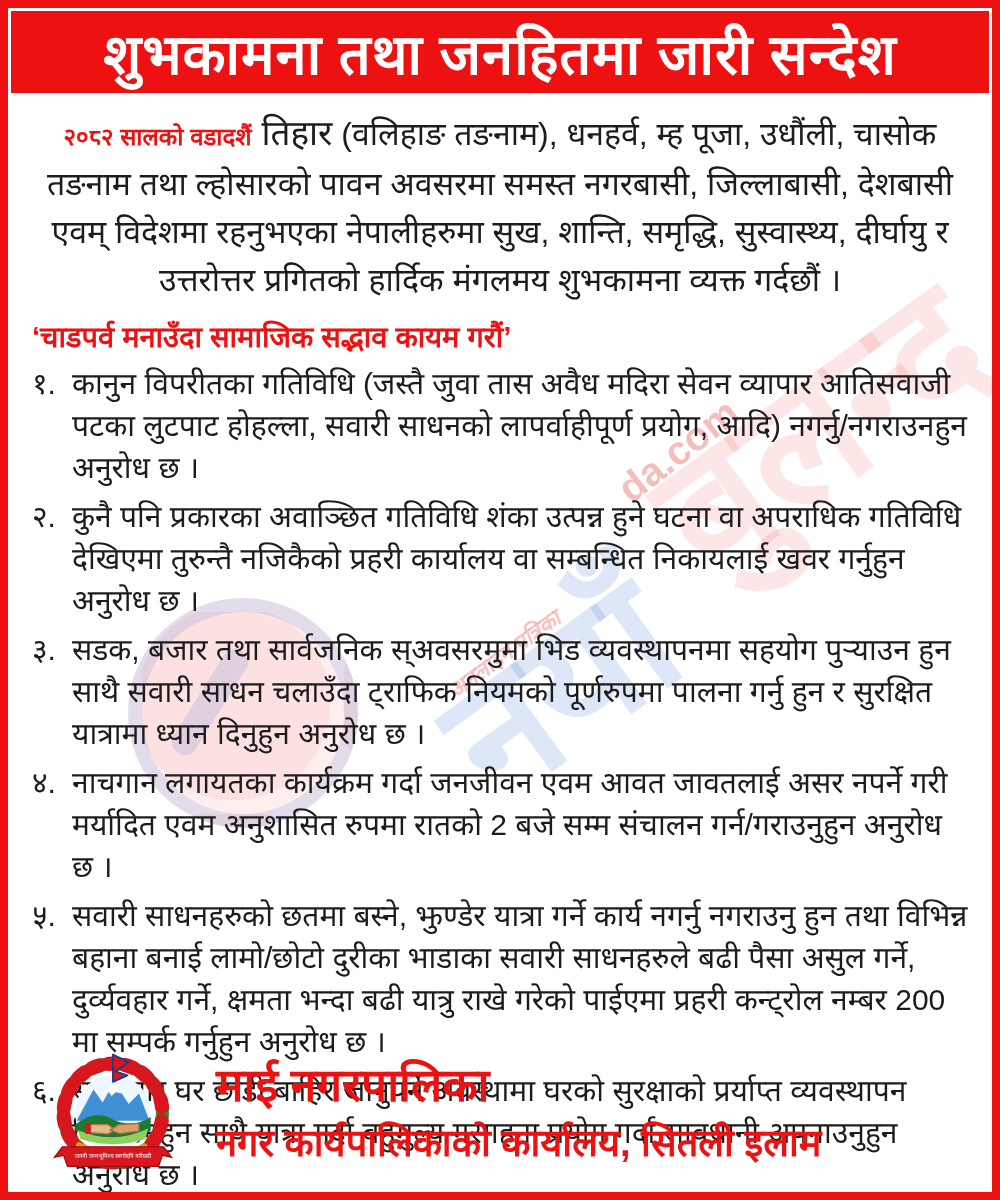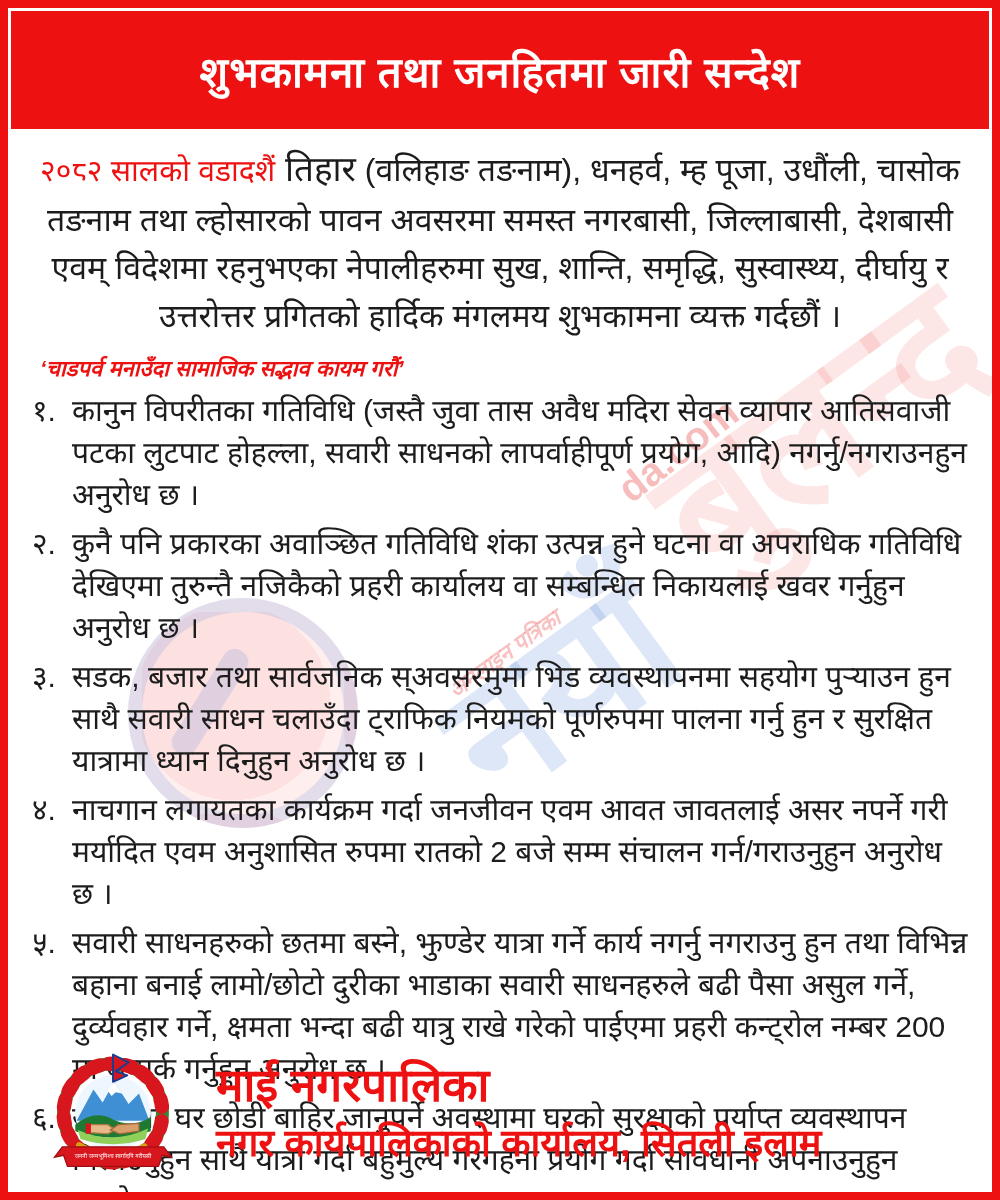--- a/index.html
+++ b/index.html
@@ -13,45 +13,45 @@
     position:relative;
     width:1000px;height:1200px;
     background:#fff;
     border:8px solid var(--red);
     overflow:hidden;
   }
   
   .banner{
     position:relative;z-index:2;
     margin:3px 3px 0 3px;
-    height:118px;
+    height:82px;
     background:var(--red);
     color:#fff;
     display:flex;align-items:center;justify-content:center;
-    font-size:42px;font-weight:bold;
+    font-size:56px;font-weight:bold;
     letter-spacing:1px;
     white-space:nowrap;
   }
   
   .intro{
     position:relative;z-index:2;
     margin:14px 18px 0 18px;
     text-align:center;
     font-size:32px;line-height:1.5;
     color:var(--ink);
   }
-  .intro .hl{color:var(--red);font-weight:normal;font-size:30px;}
+  .intro .hl{color:var(--red);font-weight:bold;font-size:24px;}
   .intro .lead{font-weight:normal;font-size:35px;}
   
   .slogan{
     position:relative;z-index:2;
-    margin:12px 0 4px 32px;
+    margin:12px 0 4px 24px;
     color:var(--red);
-    font-weight:bold;font-style:italic;
-    font-size:22px;
+    font-weight:bold;
+    font-size:29px;
   }
   
   .items{
     position:relative;z-index:2;
     margin:8px 22px 0 24px;
     color:var(--ink);
     font-size:30px;line-height:1.40;
   }
   .item{display:flex;margin-bottom:7px;}
   .item .num{flex:0 0 40px;}

